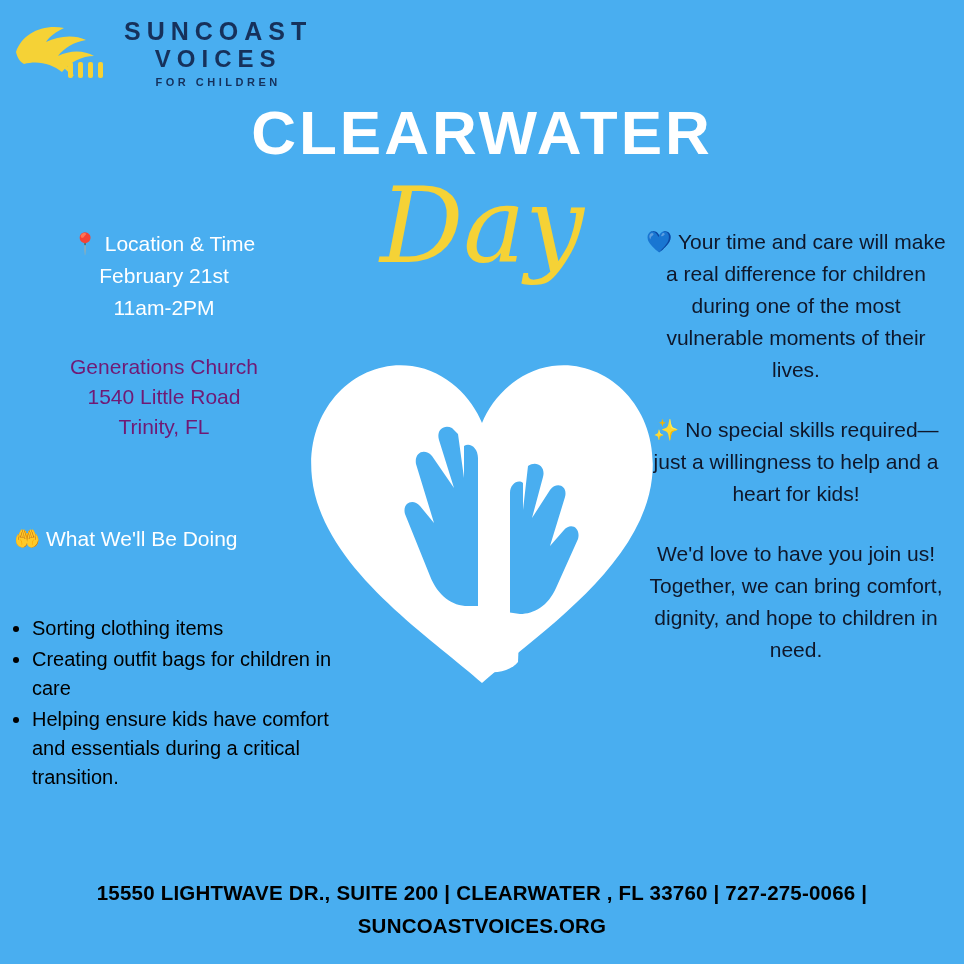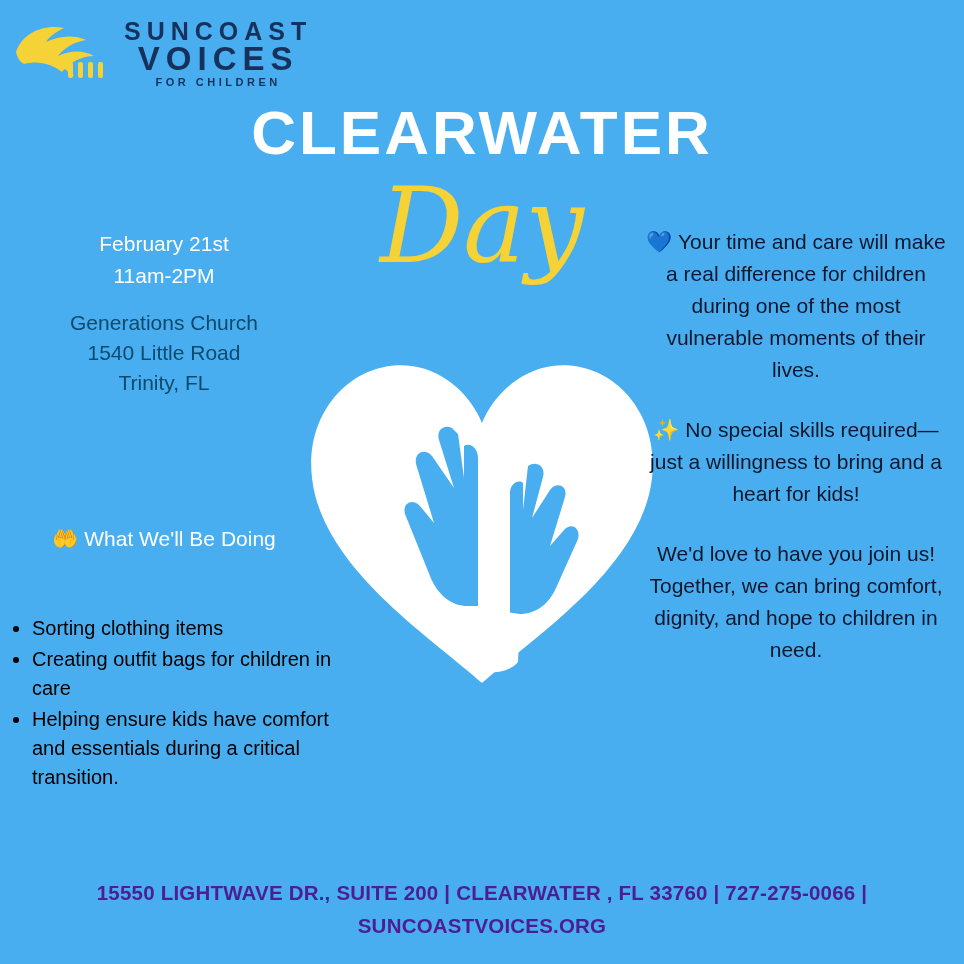--- a/index.html
+++ b/index.html
@@ -45,21 +45,21 @@
     text-align: center;
   }
   .logo-line1 {
     font-size: 25px;
     font-weight: bold;
     letter-spacing: 6px;
     line-height: 26px;
     color: #16315B;
   }
   .logo-line2 {
-    font-size: 33px;
+    font-size: 24px;
     font-weight: bold;
     letter-spacing: 6px;
     line-height: 30px;
     color: #16315B;
   }
   .logo-line3 {
     font-size: 11px;
     font-weight: bold;
     letter-spacing: 3.5px;
     line-height: 16px;
@@ -115,31 +115,30 @@
     font-size: 21px;
     line-height: 32px;
     color: #FFFFFF;
   }
   .loc-lines {
     font-size: 21px;
     line-height: 32px;
     color: #FFFFFF;
   }
   .loc-block2 {
-    margin-top: 16px;
+    margin-top: 28px;
     font-size: 21px;
     line-height: 30px;
-    color: #0c4a6e;
+    color: #701a75;
   }
   .what-head {
     position: absolute;
     left: 14px;
     top: 527px;
     width: 300px;
-    text-align: center;
     font-size: 21px;
     color: #FFFFFF;
   }
   .bullets {
     position: absolute;
     left: 10px;
     top: 614px;
     width: 310px;
     margin: 0;
     padding: 0 0 0 22px;
@@ -169,21 +168,21 @@
   }
   .para:last-child { margin-bottom: 16px; }
 
   
   .footer {
     position: absolute;
     left: 0;
     bottom: 22px;
     width: 964px;
     text-align: center;
-    color: #4c1d95;
+    color: #000000;
     font-weight: bold;
     font-size: 20.5px;
     line-height: 33px;
     letter-spacing: 0.2px;
   }
 </style>
 </head>
 <body>
 
 <div class="flyer">
@@ -239,40 +238,41 @@
              L274 250
              C266 268, 252 276, 238 276
              L228 276 L228 155
              C228 146, 236 141, 241 145
              L241 172 L246 128 Z" fill="#49AEF0"></path>
 
     <path d="M186 268 L238 276 L236 324 C224 338, 196 338, 184 322 Z" fill="#FFFFFF"></path>
   </svg>
 
   <div class="col-left">
+    <div class="loc-head">📍 Location &amp; Time</div>
     <div class="loc-lines">February 21st</div>
     <div class="loc-lines">11am-2PM</div>
     <div class="loc-block2">
       <div>Generations Church</div>
       <div>1540 Little Road</div>
       <div>Trinity, FL</div>
     </div>
   </div>
 
   <div class="what-head">🤲 What We'll Be Doing</div>
 
   <ul class="bullets">
     <li>Sorting clothing items</li>
     <li>Creating outfit bags for children in care</li>
     <li>Helping ensure kids have comfort and essentials during a critical transition.</li>
   </ul>
 
   <div class="col-right">
     <p class="para">💙 Your time and care will make a real difference for children during one of the most vulnerable moments of their lives.</p>
-    <p class="para">✨ No special skills required—just a willingness to bring and a heart for kids!</p>
+    <p class="para">✨ No special skills required—just a willingness to help and a heart for kids!</p>
     <p class="para" style="white-space:pre-line;">We'd love to have you join us!
 Together, we can bring comfort, dignity, and hope to children in need.</p>
   </div>
 
   <div class="footer">
     <div>15550 LIGHTWAVE DR., SUITE 200 | CLEARWATER , FL 33760 | 727-275-0066 |</div>
     <div>SUNCOASTVOICES.ORG</div>
   </div>
 
 </div>

